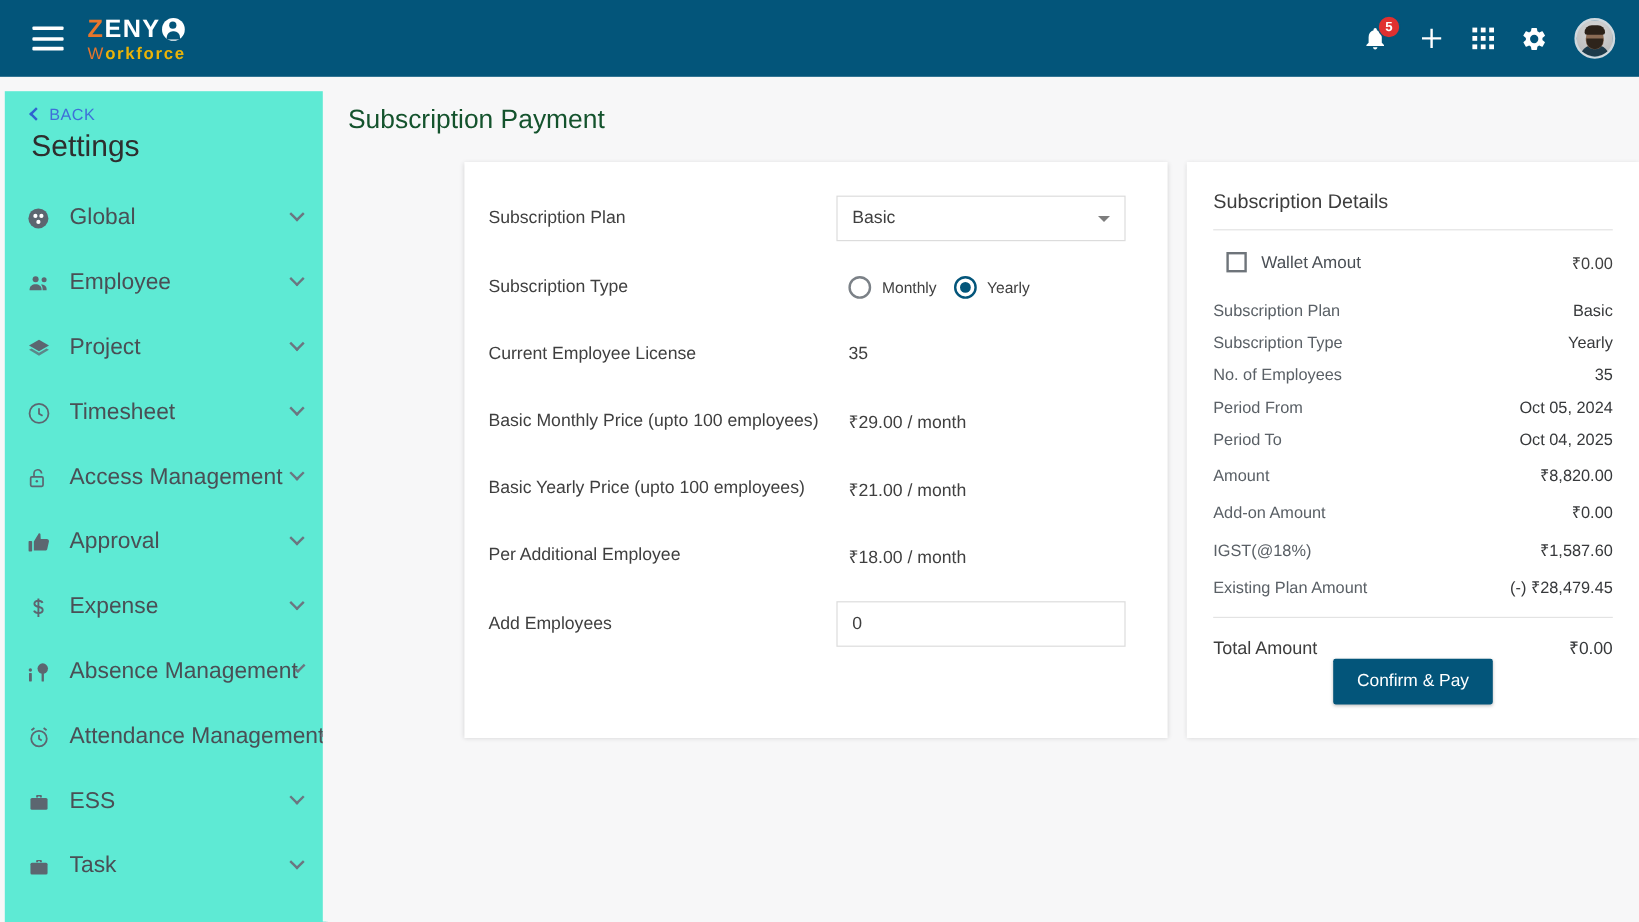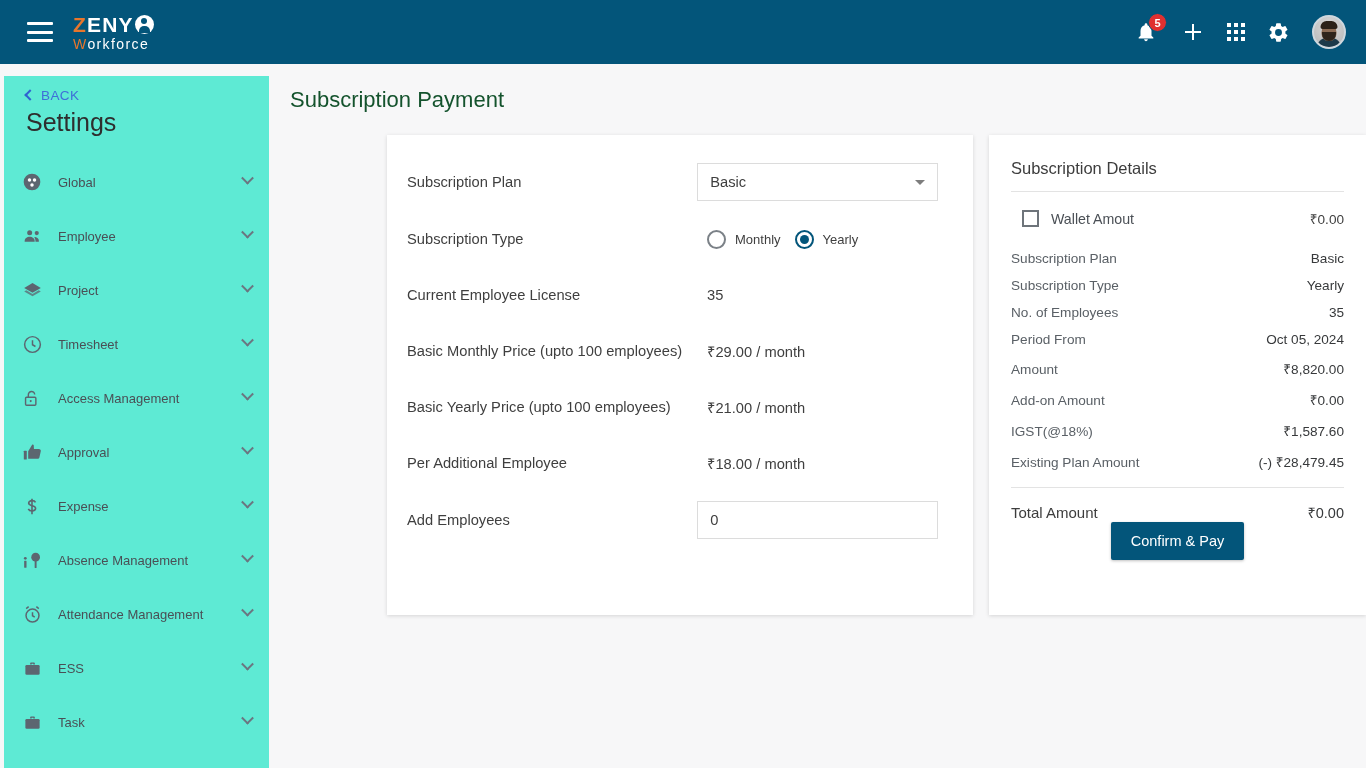--- a/index.html
+++ b/index.html
@@ -47,21 +47,21 @@
   }
   .logo-badge::after {
     content: ""; position: absolute;
     left: 4px; top: 11px; width: 11px; height: 7px;
     border-radius: 5px 5px 0 0; background: #03557a;
   }
   .logo-row2 {
     font-size: 14px; letter-spacing: 1.4px; margin-top: 2px;
   }
   .logo-w { color: #e8762c; }
-  .logo-orkforce { color: #ffffff; }
+  .logo-orkforce { color: #eab308; font-weight: bold; }
 
   .topbar-right {
     margin-left: auto; margin-right: 20px;
     display: flex; align-items: center; gap: 22px;
   }
   .ticon { color: #fff; cursor: pointer; display: flex; align-items: center; justify-content: center; position: relative; }
   .bell-wrap { position: relative; width: 26px; height: 30px; }
   .badge {
     position: absolute; top: -4px; right: -8px;
     min-width: 19px; height: 19px; padding: 0 4px;
@@ -126,21 +126,21 @@
   .nav-item {
     height: 54px; display: flex; align-items: center;
     padding: 0 20px 0 18px; cursor: pointer;
   }
   .nav-ico {
     width: 28px; min-width: 28px; height: 22px;
     display: flex; align-items: center; justify-content: flex-start;
     color: #5c6670;
   }
   .nav-label {
-    font-size: 13px; color: #4a4f55; margin-left: 8px;
+    font-size: 19px; color: #4a4f55; margin-left: 8px;
     white-space: nowrap;
   }
   .nav-caret {
     margin-left: auto;
     width: 9px; height: 9px;
     border-right: 2px solid #6b7680; border-bottom: 2px solid #6b7680;
     transform: rotate(45deg) translate(-3px,-3px);
   }
 
   
@@ -520,20 +520,24 @@
       </div>
       <div class="sd-row">
         <span class="sd-key">No. of Employees</span>
         <span class="sd-v">35</span>
       </div>
       <div class="sd-row">
         <span class="sd-key">Period From</span>
         <span class="sd-v">Oct 05, 2024</span>
       </div>
       <div class="sd-row">
+        <span class="sd-key">Period To</span>
+        <span class="sd-v">Oct 04, 2025</span>
+      </div>
+      <div class="sd-row">
         <span class="sd-key">Amount</span>
         <span class="sd-v">₹8,820.00</span>
       </div>
       <div class="sd-row">
         <span class="sd-key">Add-on Amount</span>
         <span class="sd-v">₹0.00</span>
       </div>
       <div class="sd-row">
         <span class="sd-key">IGST(@18%)</span>
         <span class="sd-v">₹1,587.60</span>

